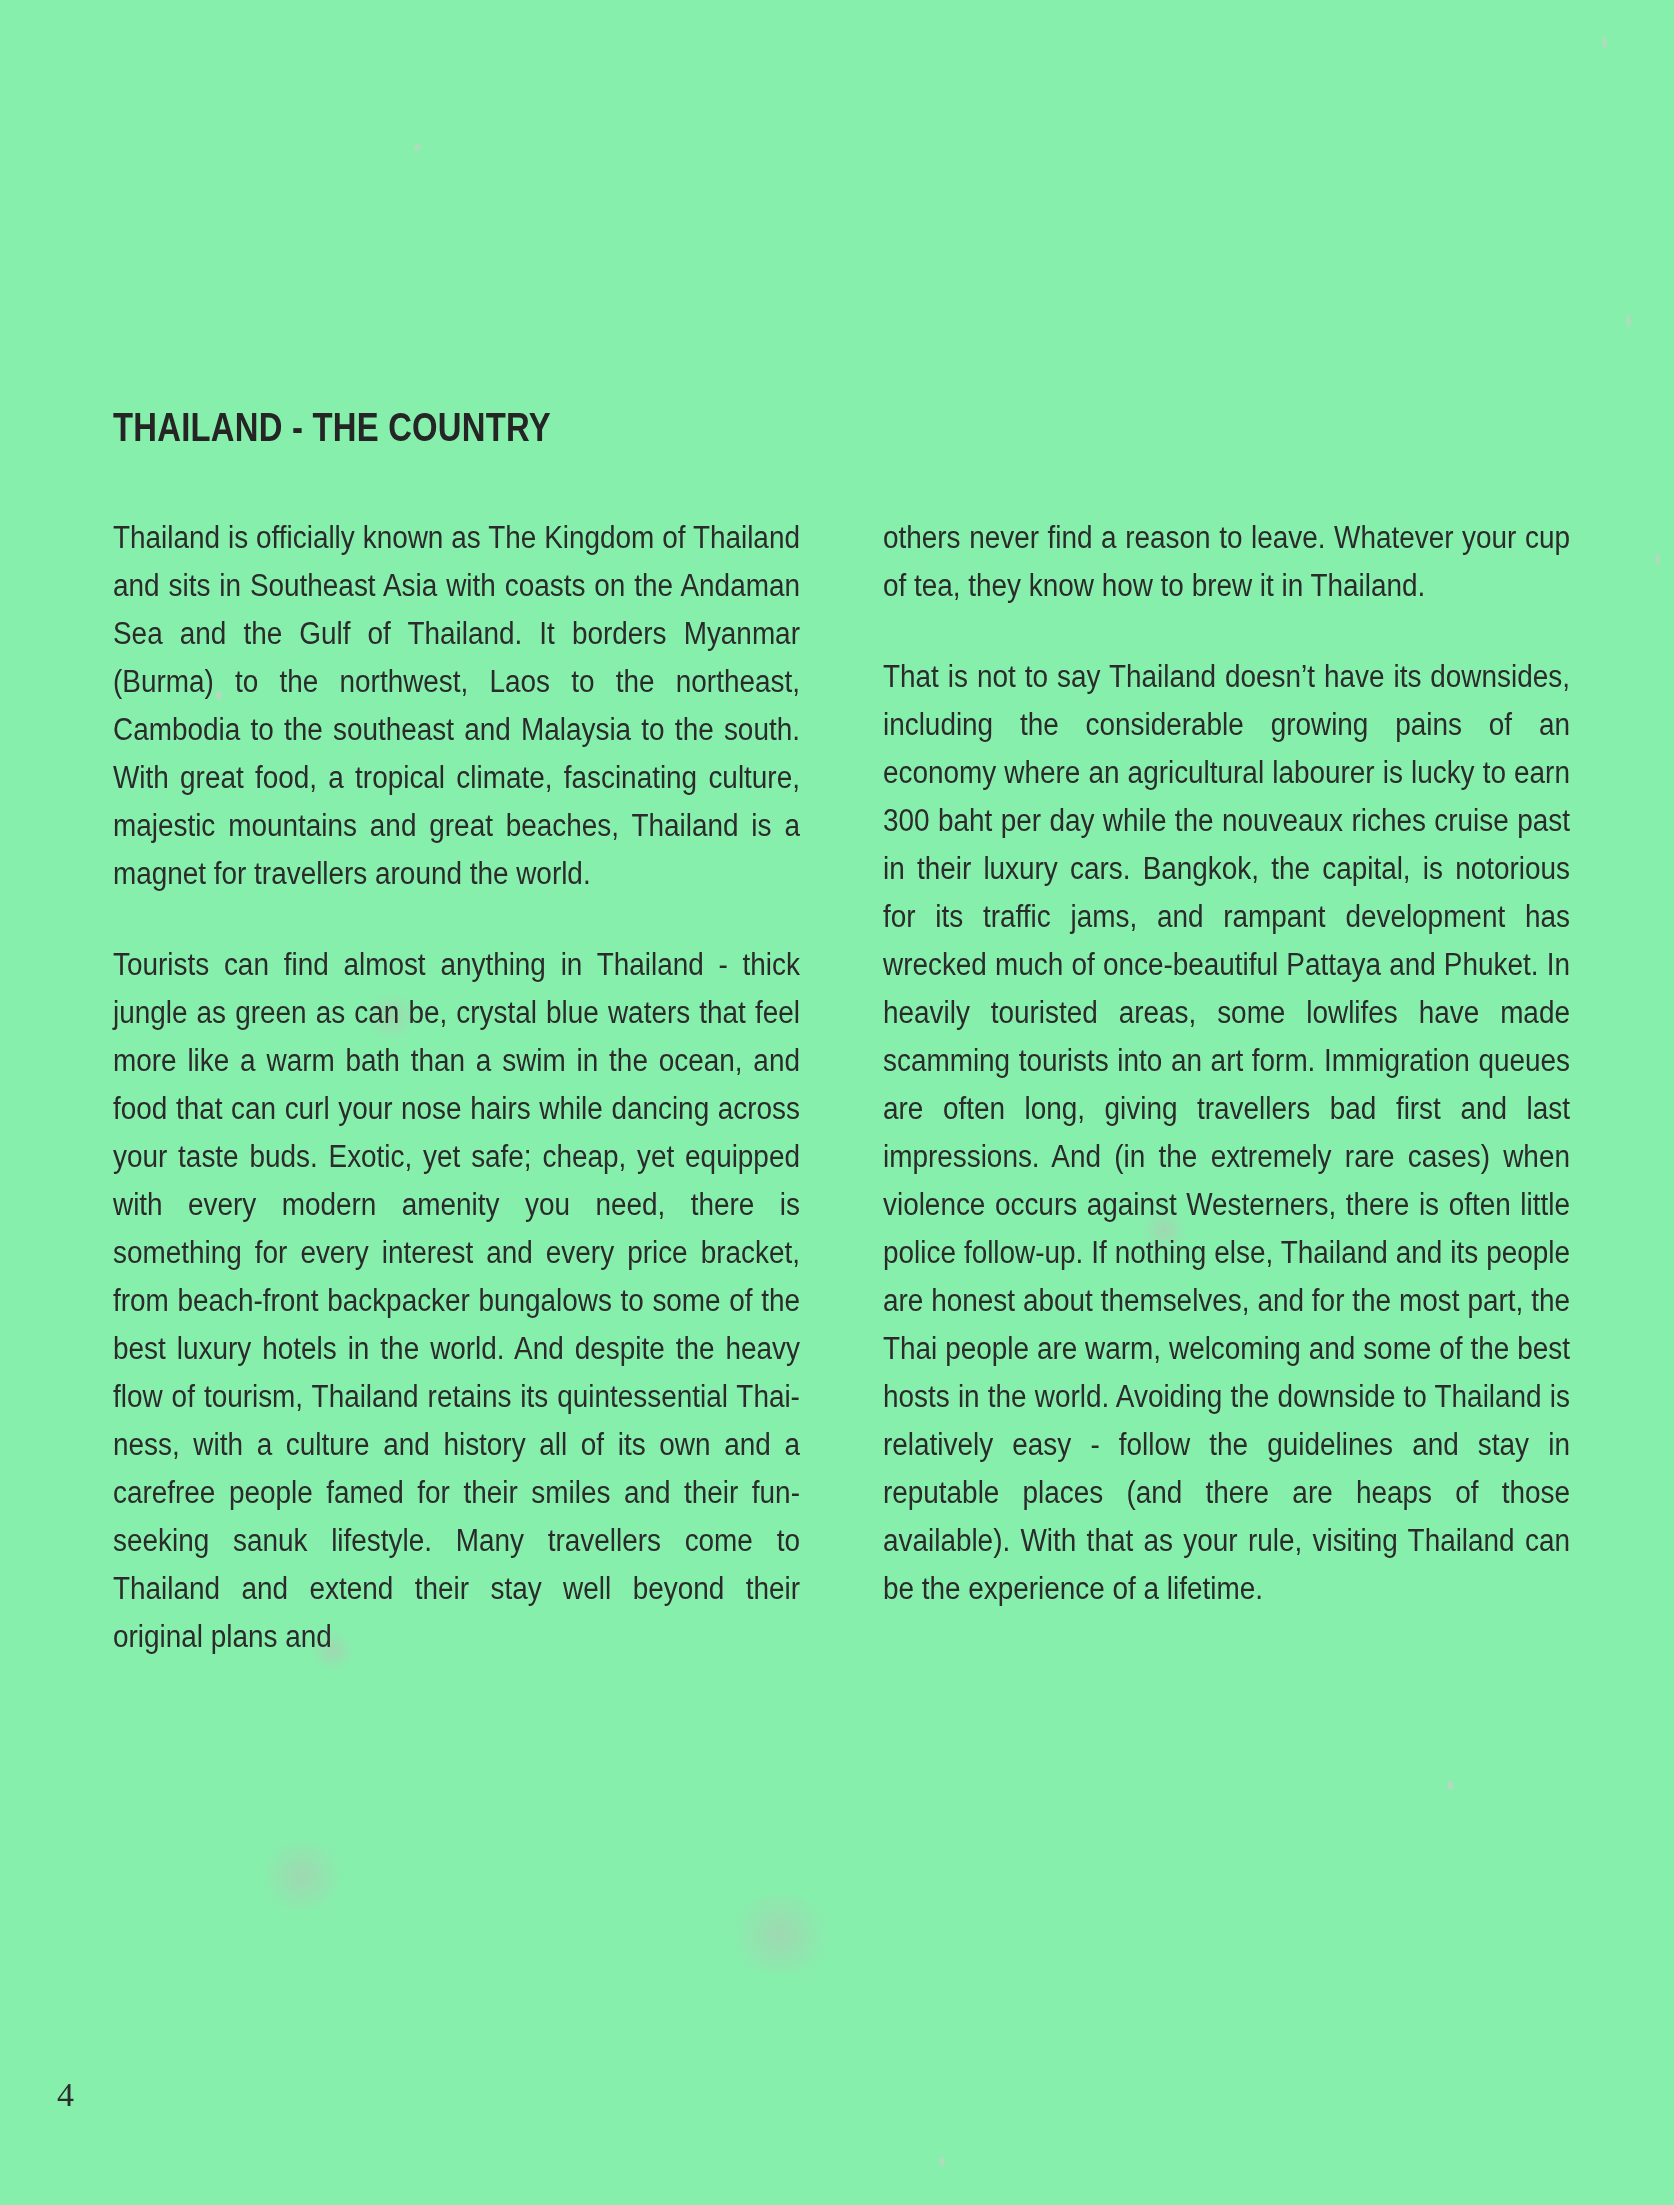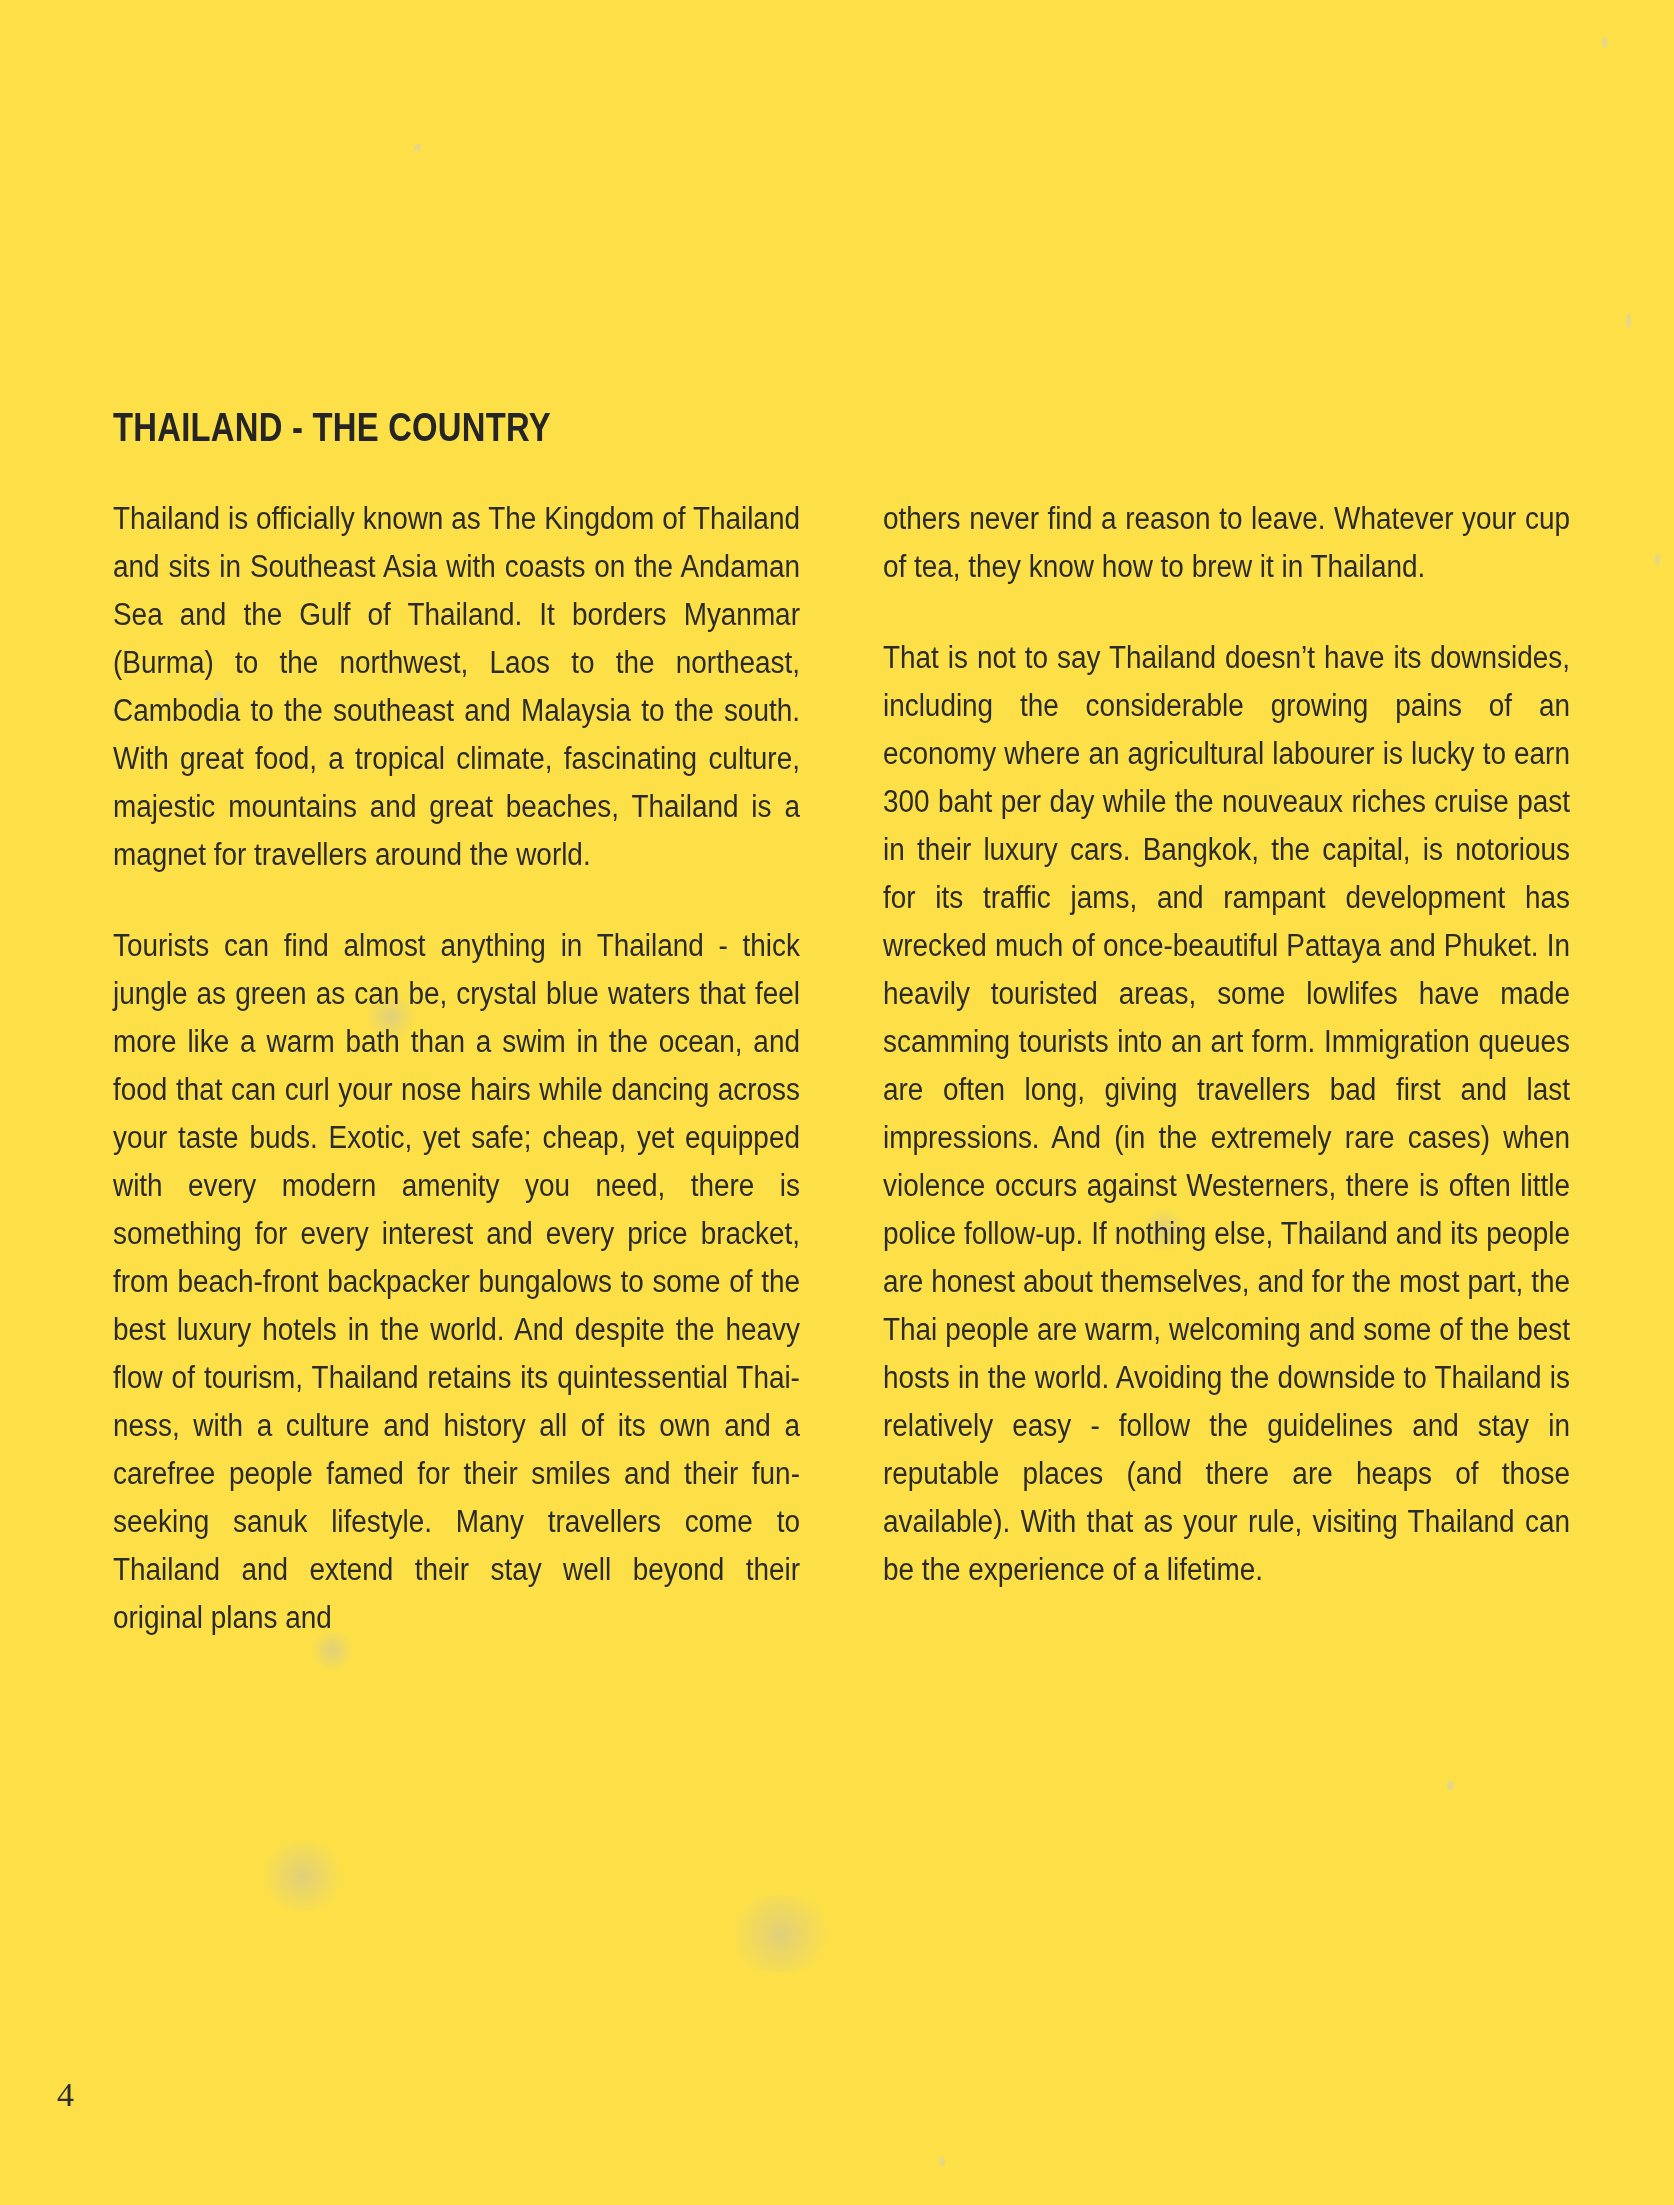--- a/index.html
+++ b/index.html
@@ -12,21 +12,21 @@
     background: #ffffff;
     font-family: "Liberation Sans", sans-serif;
     overflow: hidden;
   }
 
   
   .page {
     position: relative;
     width: 1675px;
     height: 2205px;
-    background: #fde047;
+    background: #86efac;
     overflow: hidden;
   }
 
   
   .paper-tint {
     position: absolute;
     inset: 0;
     background:
       radial-gradient(ellipse 150% 120% at 50% 45%,
         rgba(255,255,255,0) 0%,
@@ -60,21 +60,21 @@
     letter-spacing: 0.3px;
     color: #252525;
     transform: scaleX(0.82);
     transform-origin: left center;
     white-space: nowrap;
   }
 
   .columns {
     position: absolute;
     left: 113px;
-    top: 495px;
+    top: 514px;
     width: 1457px;
     display: flex;
     gap: 83px;
   }
   .column {
     width: 701px;
   }
 
   .para {
     margin: 0 0 43px 0;

